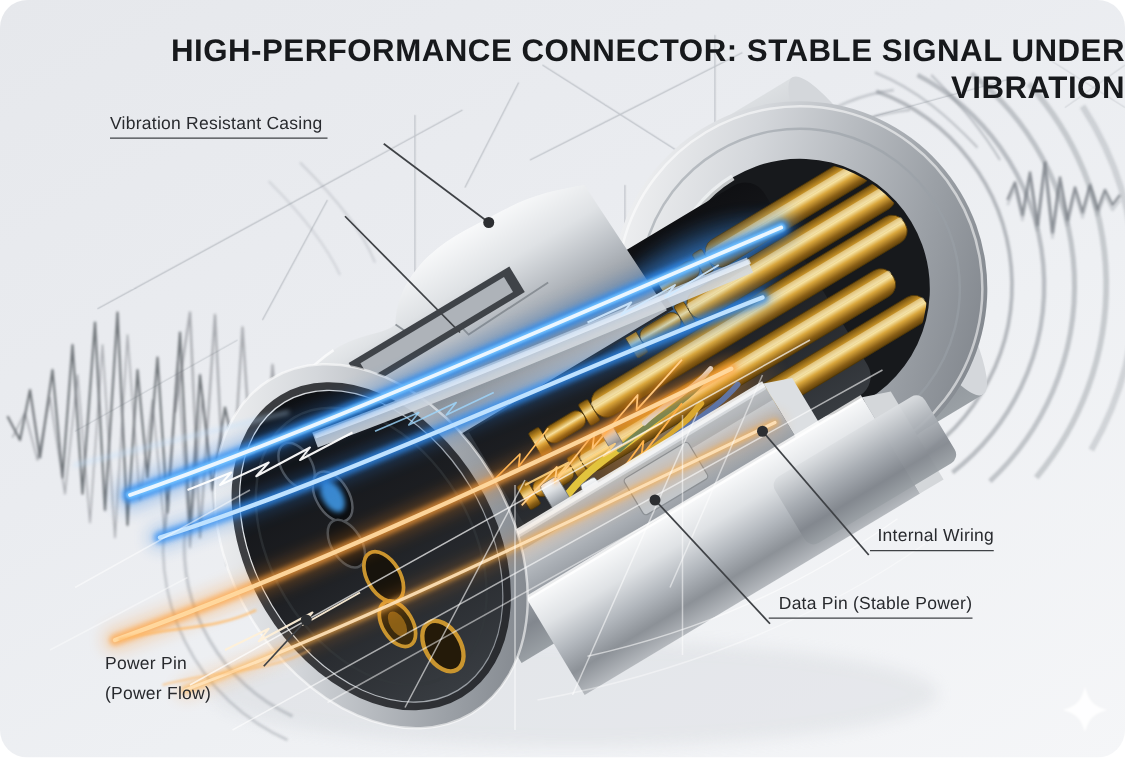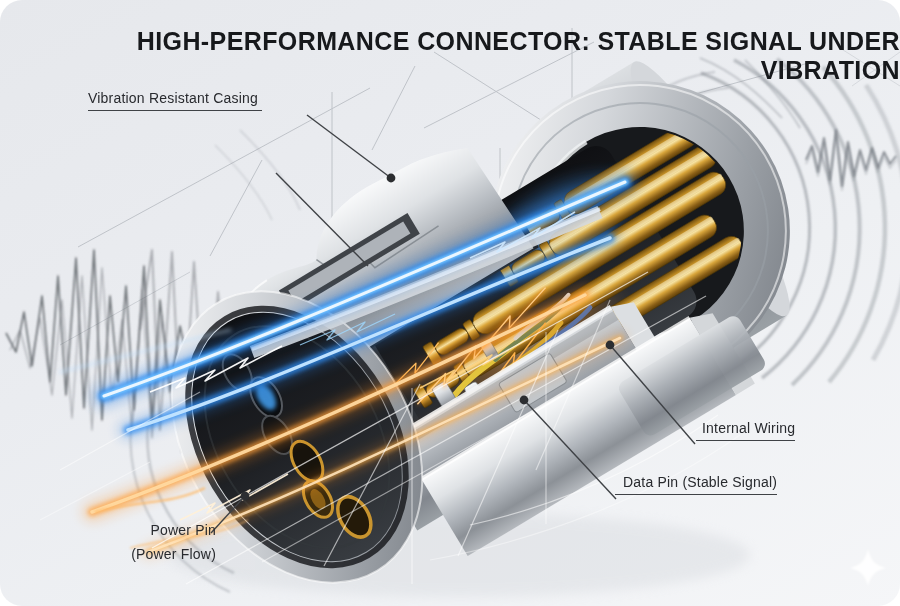--- a/index.html
+++ b/index.html
@@ -17,21 +17,21 @@
   .svg-layer{position:absolute;top:0;left:0;}
   .callout{
     position:absolute;font-size:14px;color:#282a2e;letter-spacing:.2px;
     white-space:nowrap;z-index:5;
   }
   .u{border-bottom:1.6px solid #3f4246;padding-bottom:4px;}
   .lbl-casing{left:88px;top:90px;padding-right:4px;}
   .lbl-spacer{left:105px;top:148px;padding-right:14px;}
   .lbl-wiring{left:676px;top:420px;padding-left:6px;margin-left:20px;}
   .lbl-datapin{left:615px;top:474px;padding-left:8px;}
-  .lbl-powerpin{left:84px;top:518px;width:132px;text-align:right;line-height:24px;}
+  .lbl-powerpin{left:84px;top:518px;width:132px;text-align:left;line-height:24px;}
 </style>
 </head>
 <body>
 
 <div class="frame">
 
   <svg class="svg-layer" width="900" height="606" viewBox="0 0 900 606">
     <defs>
       <linearGradient id="lgSilver" x1="0" y1="0" x2="0" y2="1">
         <stop offset="0" stop-color="#f8f9fa"></stop>
@@ -327,20 +327,20 @@
     <path d="M868,549 C871,561 875,565 886,568 C875,571 871,575 868,586 C865,575 861,571 850,568 C861,565 865,561 868,549 Z" fill="#ffffff" opacity=".9" filter="url(#fB1)"></path>
   </svg>
 
   <div class="title">HIGH-PERFORMANCE CONNECTOR: STABLE SIGNAL UNDER VIBRATION</div>
 
   <div class="callout u lbl-casing">Vibration Resistant Casing</div>
 
 
   <div class="callout u lbl-wiring">Internal Wiring</div>
 
-  <div class="callout u lbl-datapin">Data Pin (Stable Signal)</div>
+  <div class="callout u lbl-datapin">Data Pin (Stable Power)</div>
 
   <div class="callout lbl-powerpin">
     <span>Power Pin</span><br>
     <span>(Power Flow)</span>
   </div>
 
 </div>
 
 </body></html>

